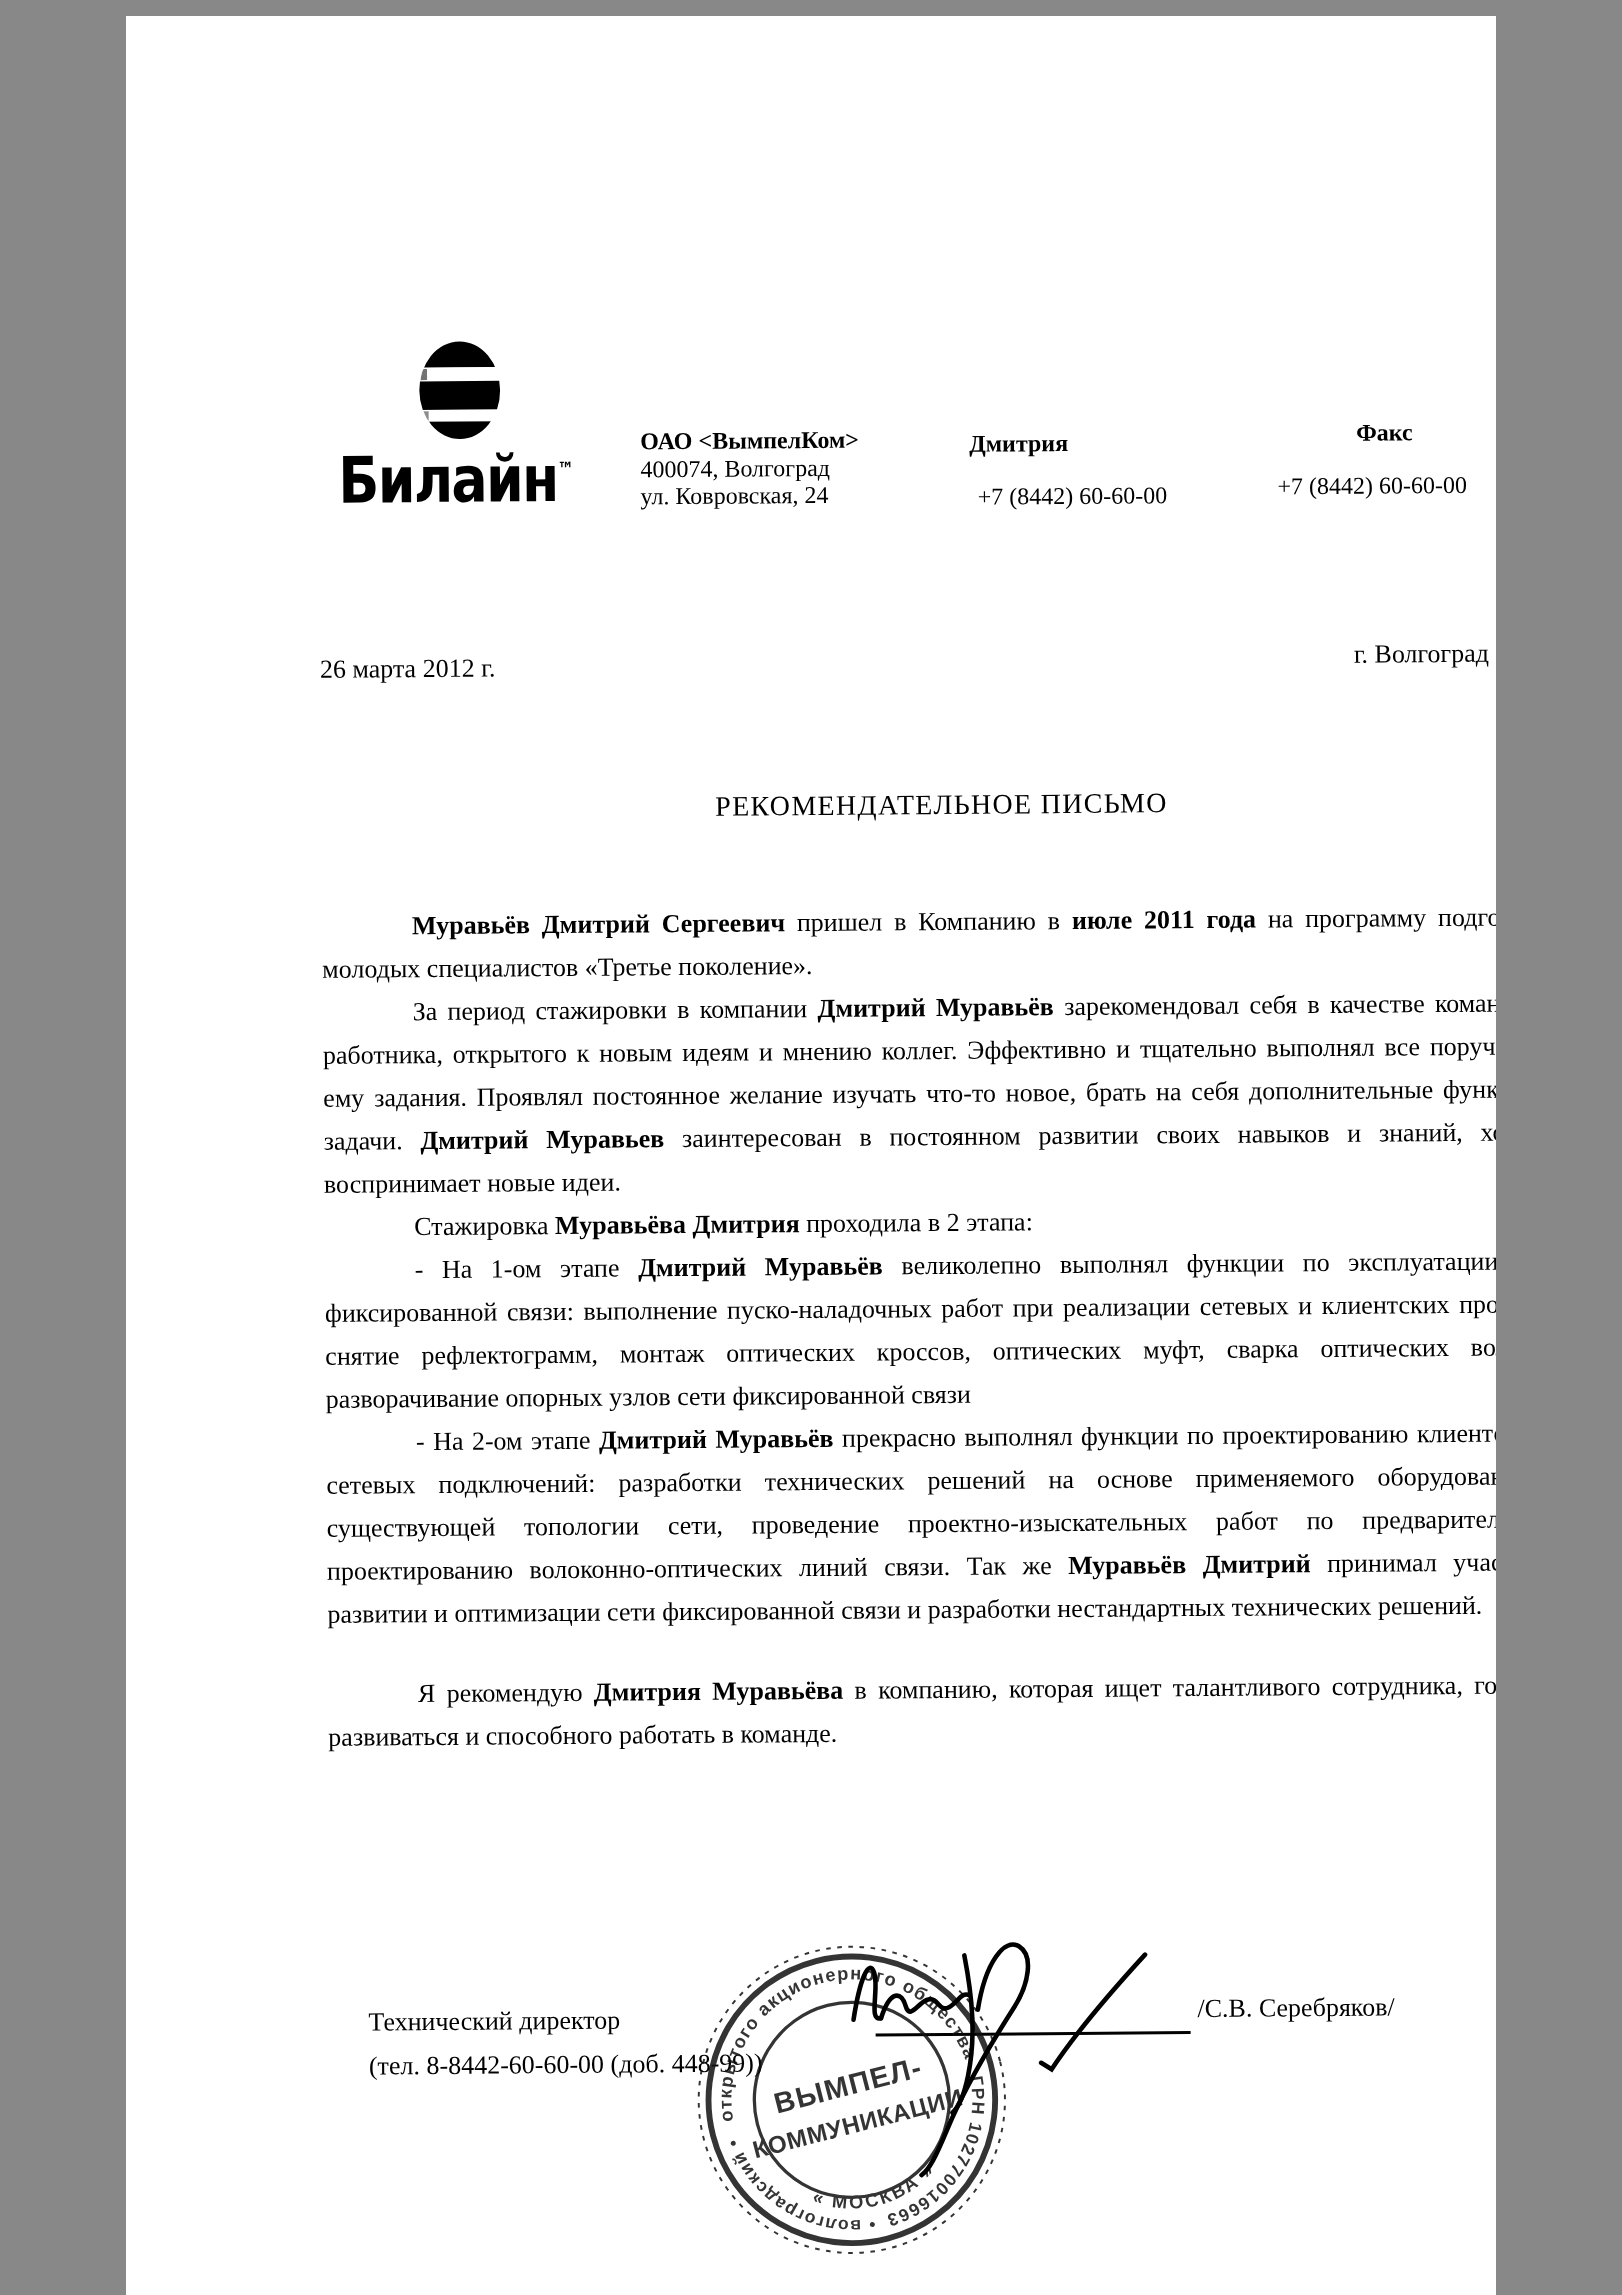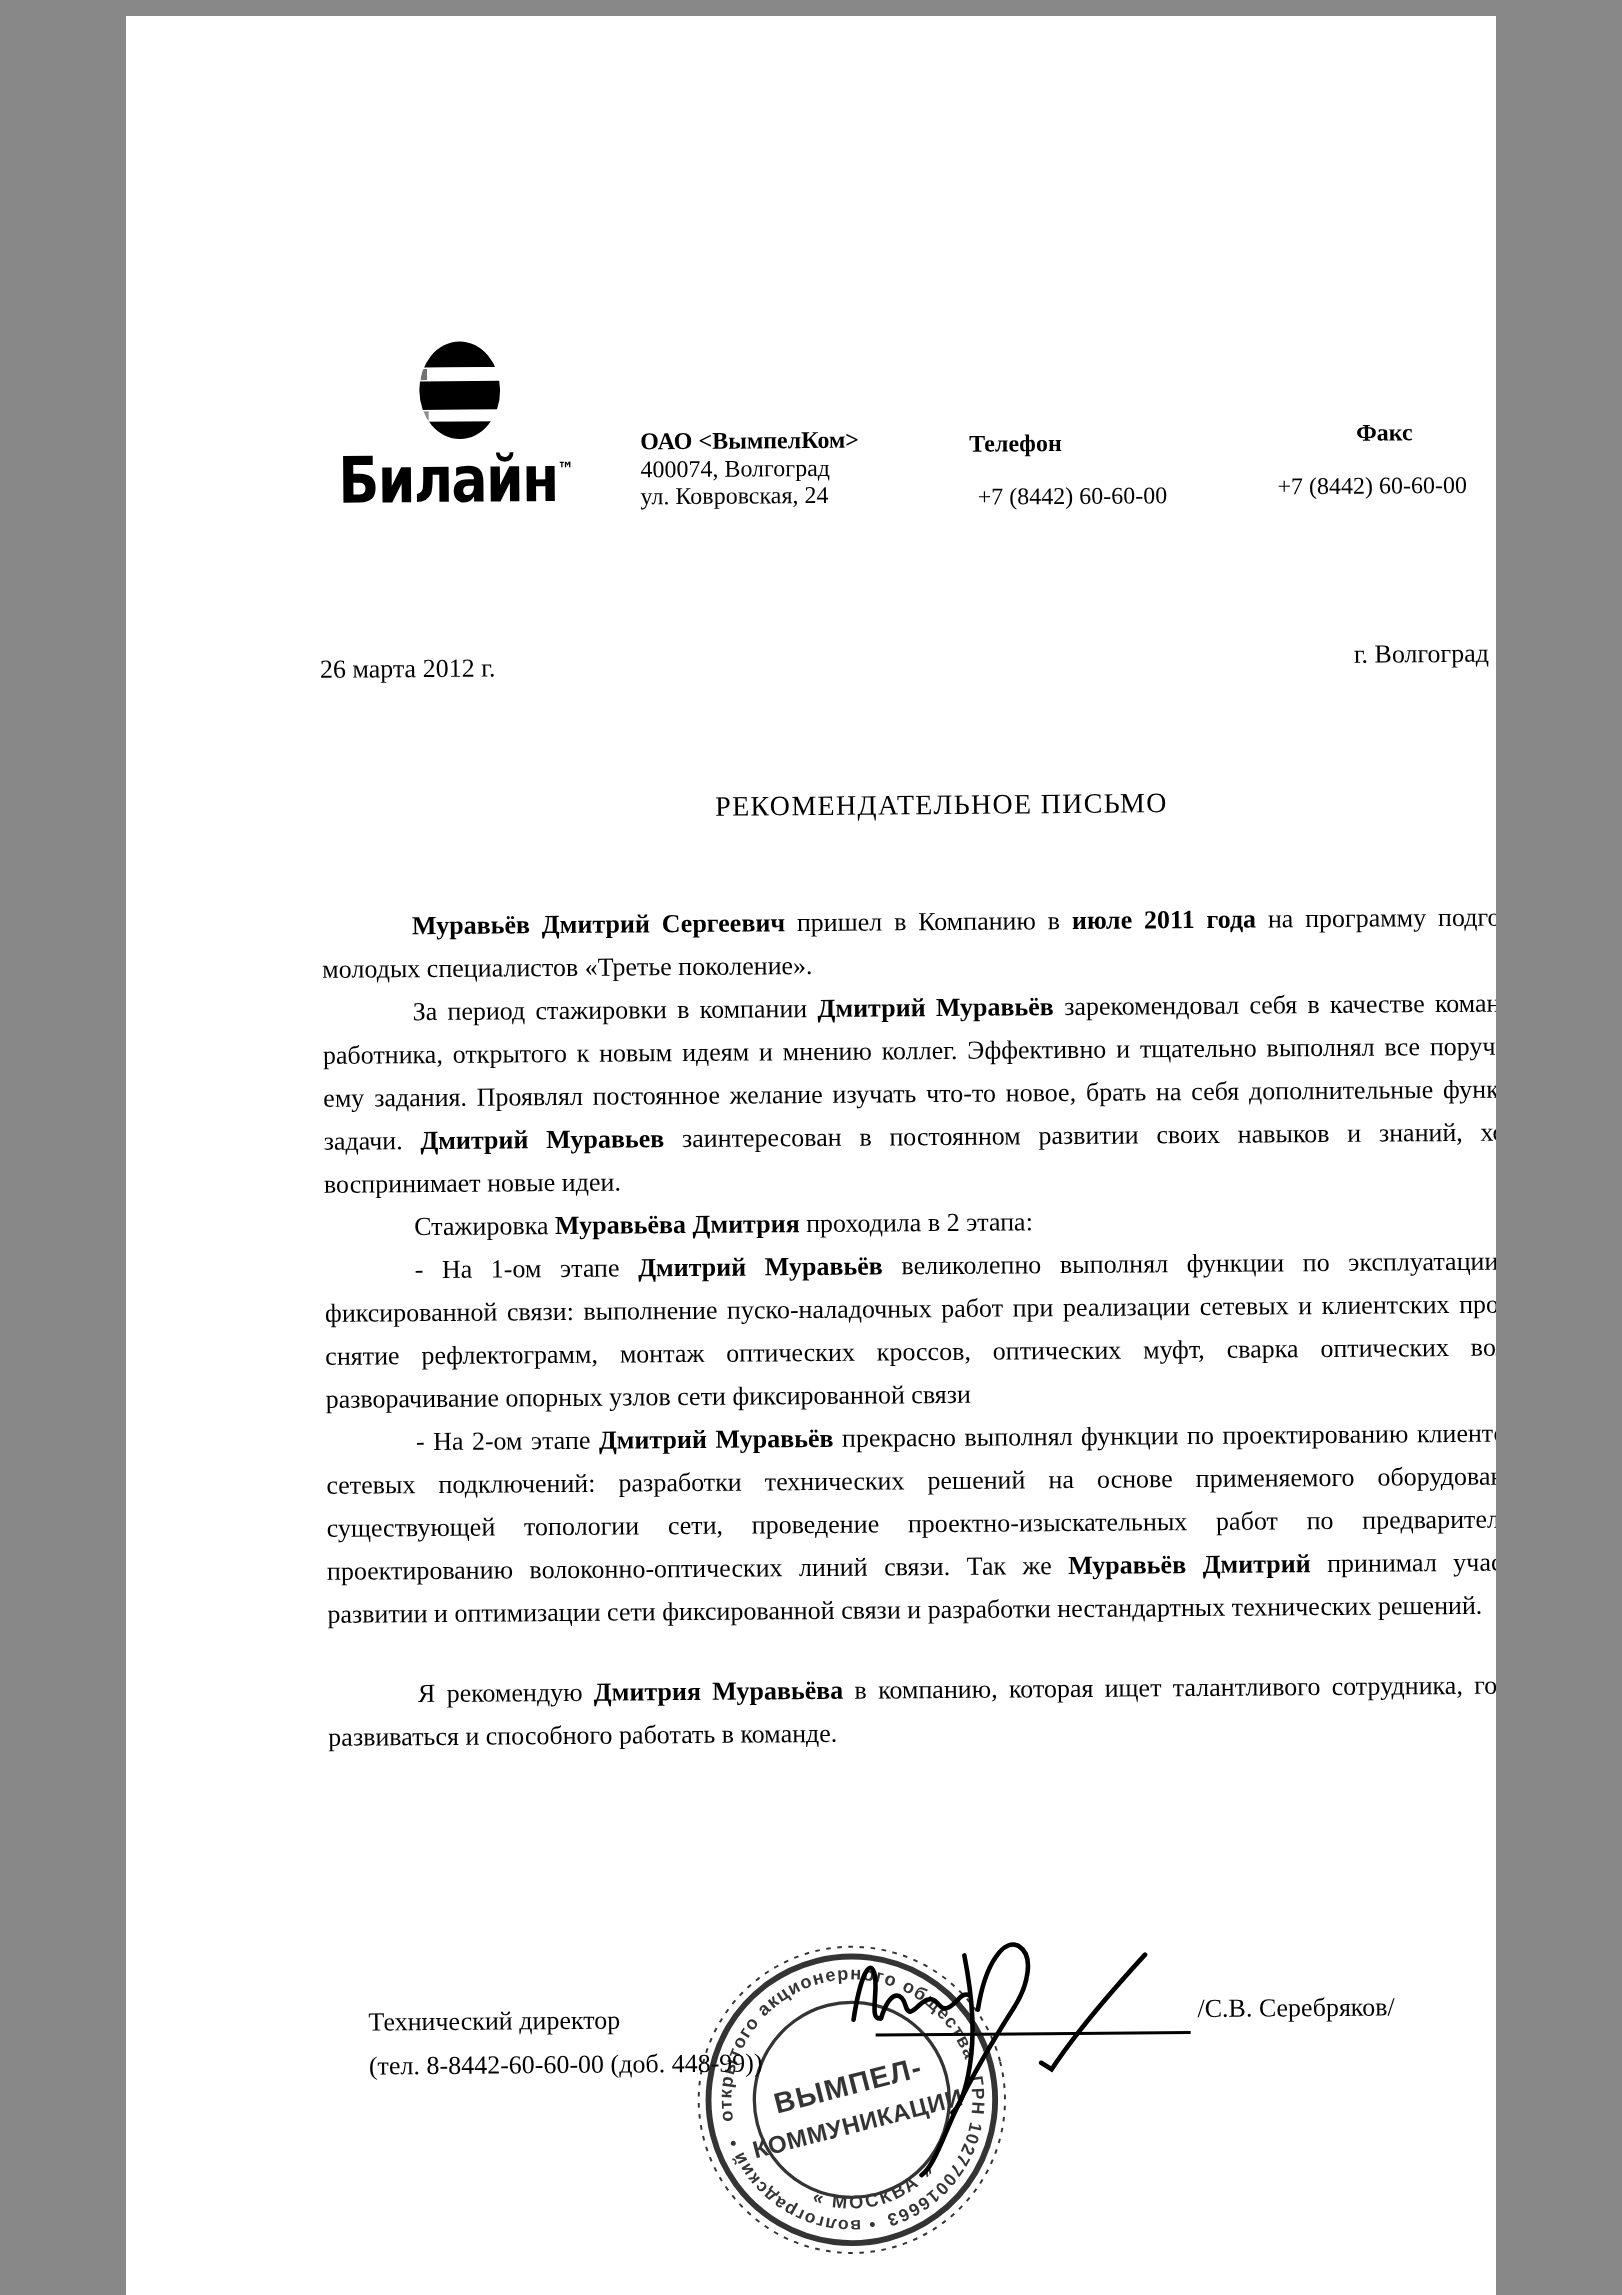--- a/index.html
+++ b/index.html
@@ -85,21 +85,21 @@
     </svg>
 
     <div class="abs wordmark"><span>Билайн</span><span class="tm">™</span></div>
 
     <div class="abs company-block">
       <div class="company-name">ОАО &lt;ВымпелКом&gt;</div>
       <div>400074, Волгоград</div>
       <div>ул. Ковровская, 24</div>
     </div>
 
-    <div class="abs head-label" style="left:847px;top:416px">Телефон</div>
+    <div class="abs head-label" style="left:847px;top:416px">Дмитрия</div>
     <div class="abs head-value" style="left:855px;top:469px">+7 (8442) 60-60-00</div>
     <div class="abs head-label" style="left:1234px;top:408px">Факс</div>
     <div class="abs head-value" style="left:1155px;top:461px">+7 (8442) 60-60-00</div>
 
     <div class="abs date">26 марта 2012 г.</div>
     <div class="abs city">г. Волгоград</div>
 
     <div class="abs title">РЕКОМЕНДАТЕЛЬНОЕ ПИСЬМО</div>
 
     <div class="abs body-text">

